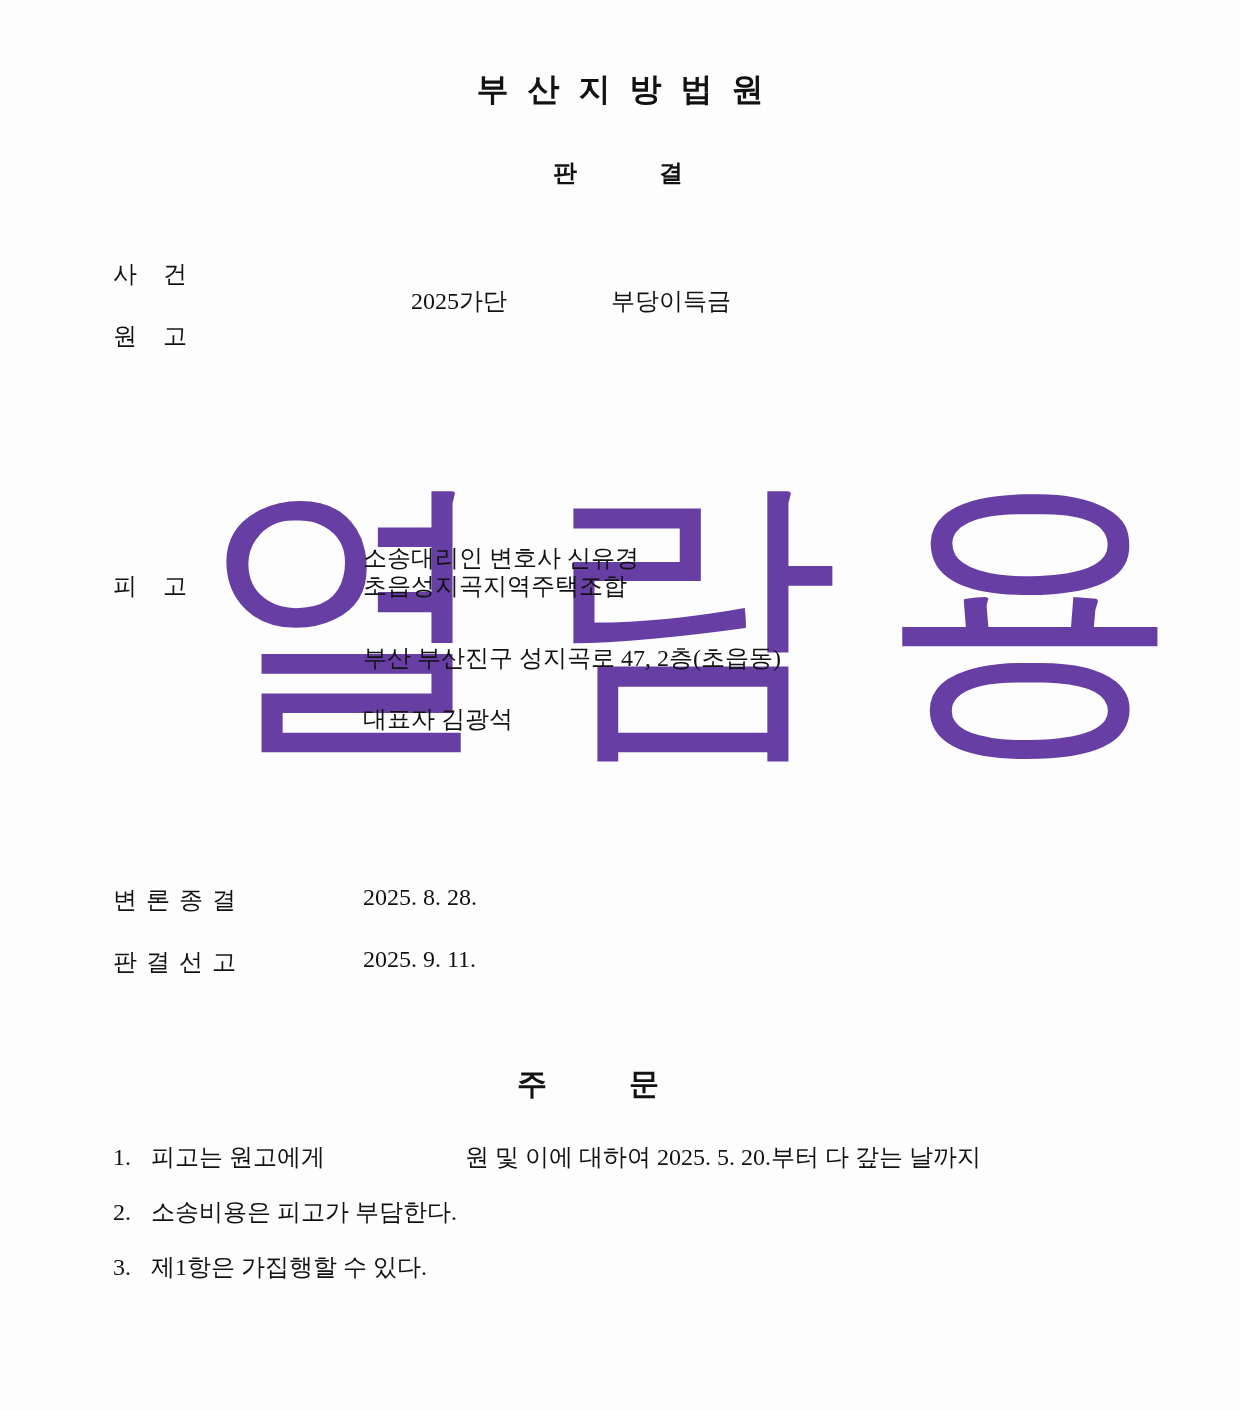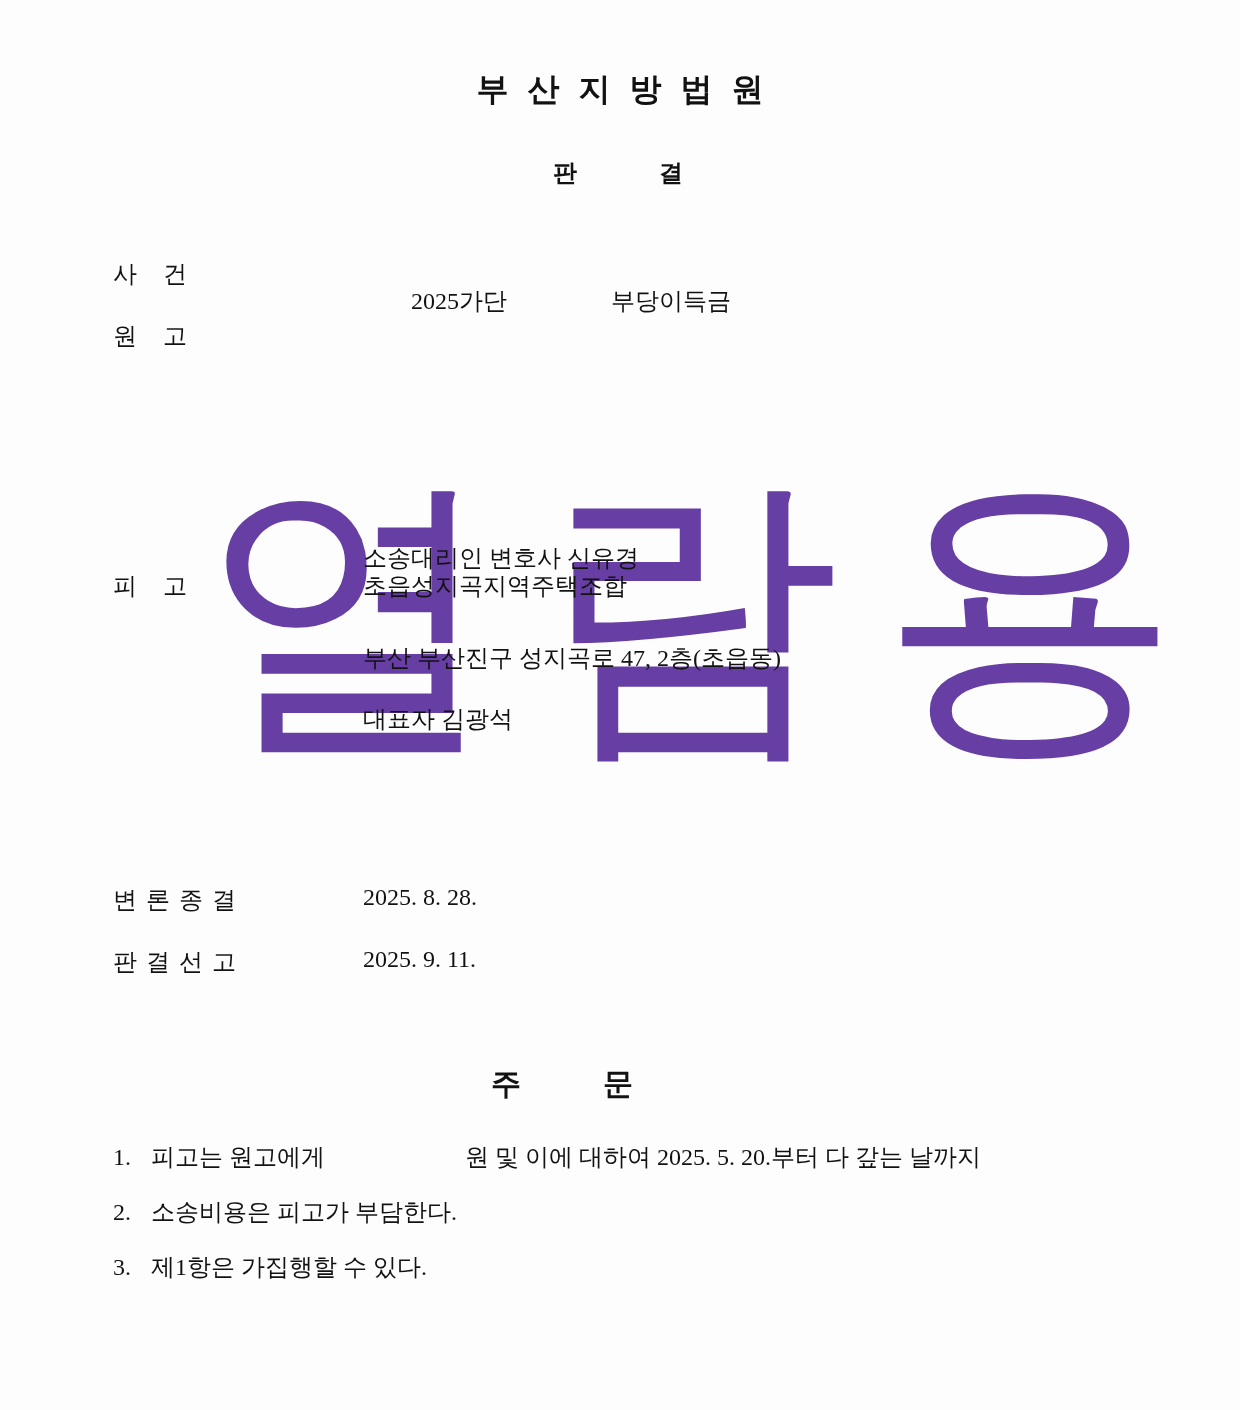--- a/index.html
+++ b/index.html
@@ -124,20 +124,21 @@
 
   .section-heading {
     position: absolute;
     left: 0;
     top: 1064px;
     width: 1128px;
     text-align: center;
     font-size: 30px;
     font-weight: bold;
     letter-spacing: 4px;
+    padding-left: 26px;
   }
   .section-heading .gap { display: inline-block; width: 78px; }
 
   .order-list {
     position: absolute;
     left: 113px;
     top: 1138px;
     width: 1040px;
     font-size: 24px;
   }

